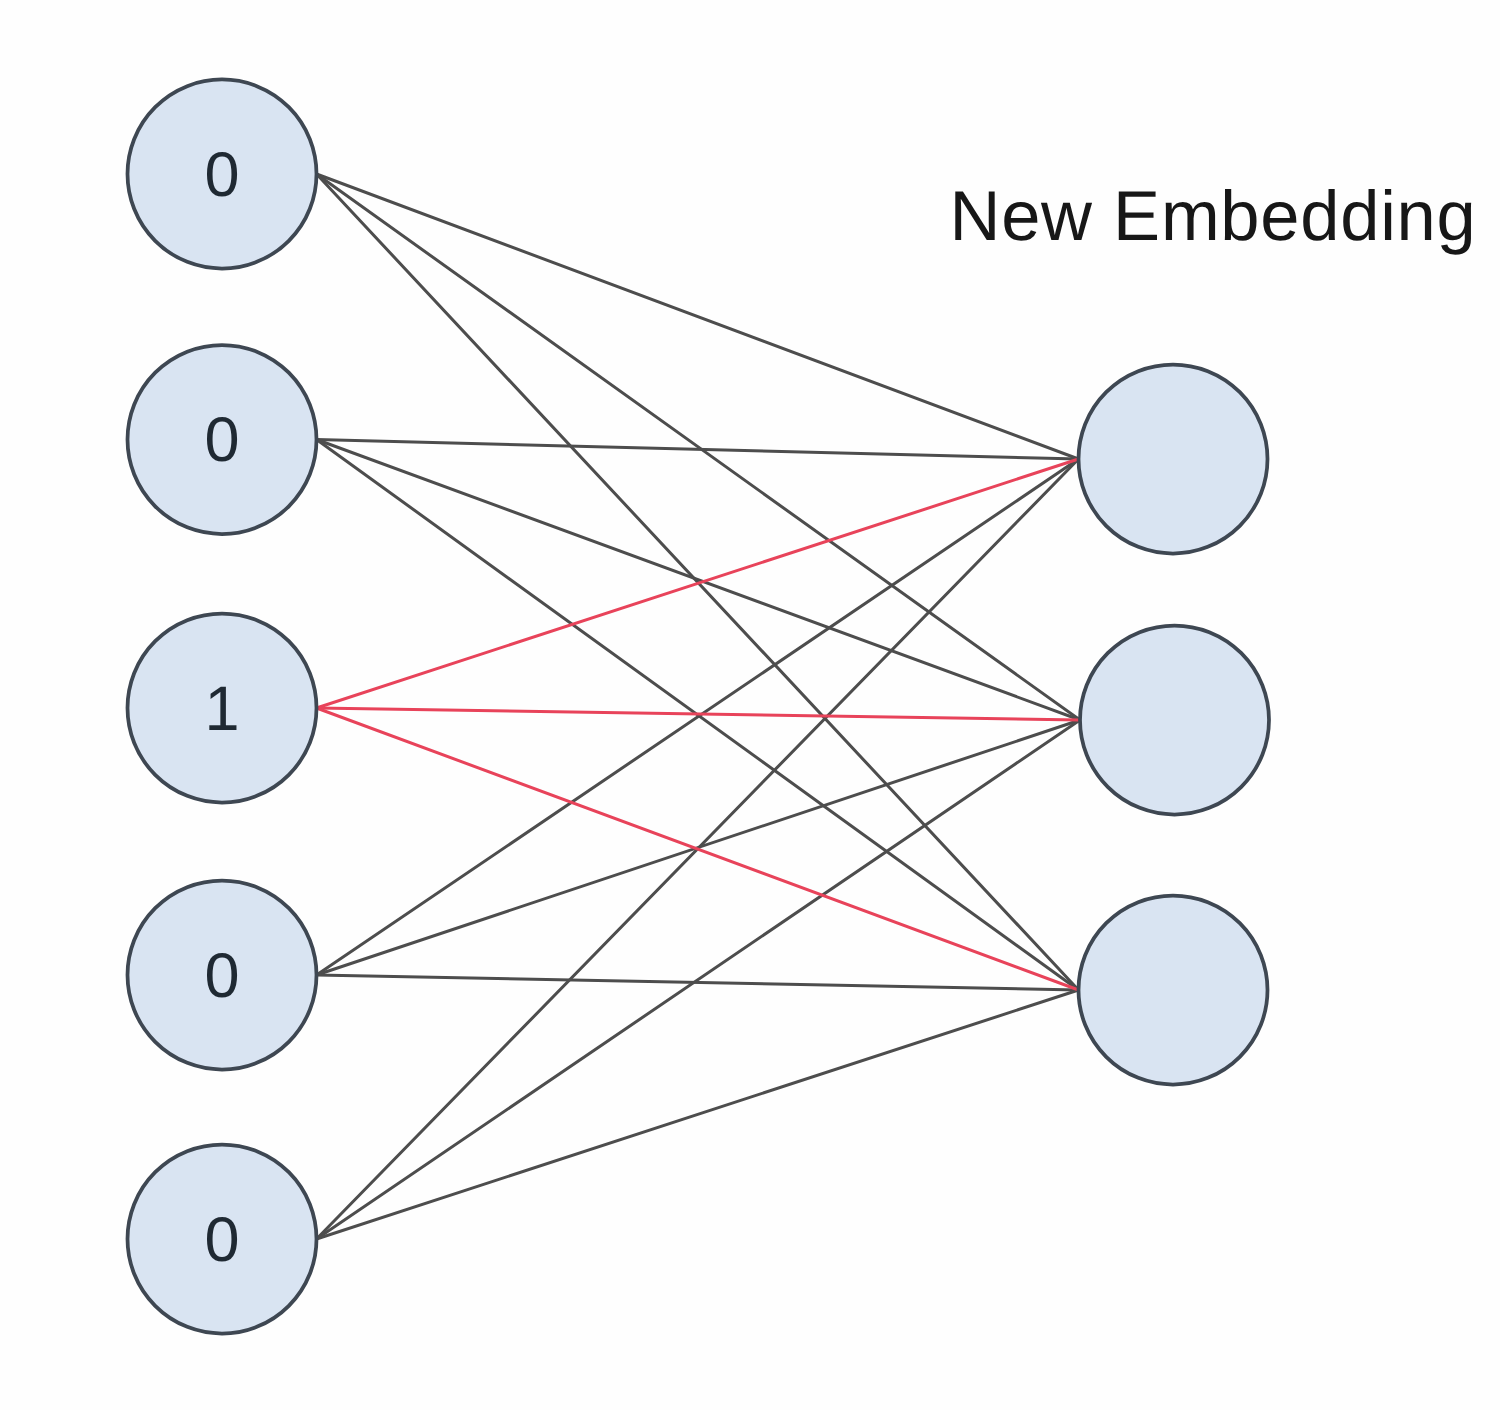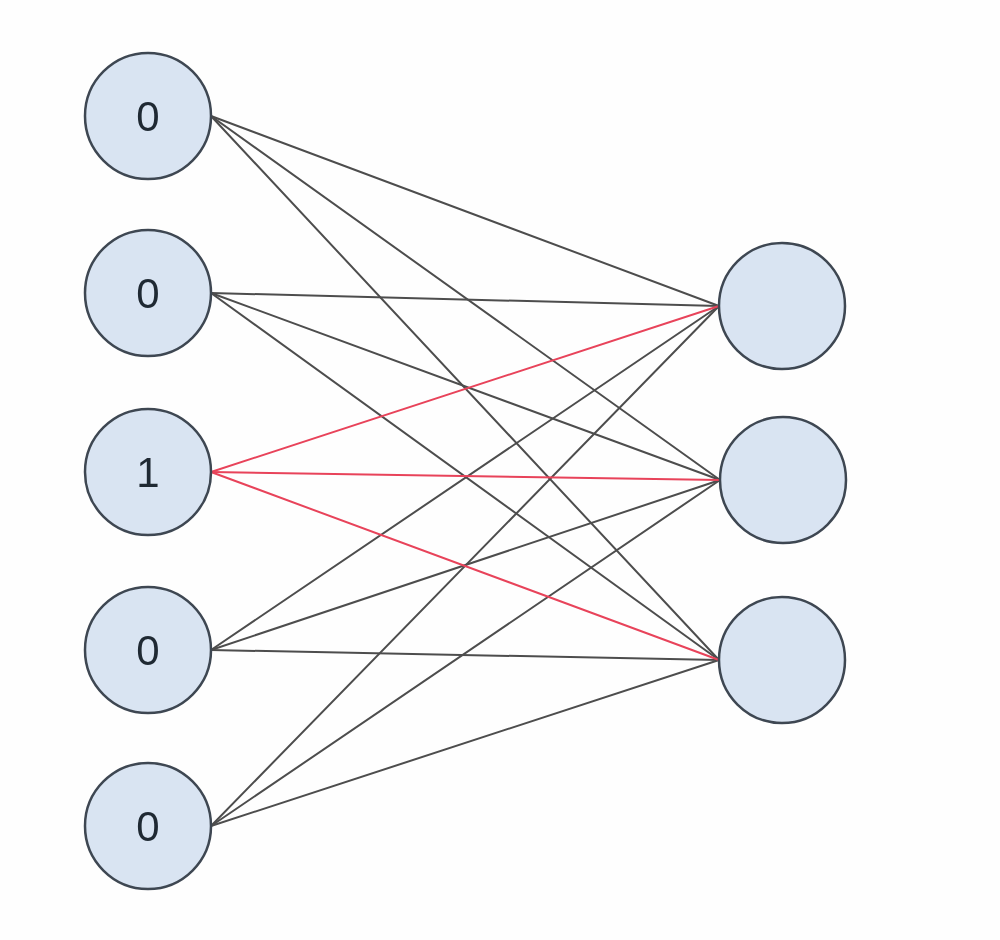--- a/index.html
+++ b/index.html
@@ -65,13 +65,14 @@
       <circle cx="148" cy="472" r="63" fill="#d9e4f2" stroke="#3e4752" stroke-width="2.5"></circle>
       <text x="148" y="472" text-anchor="middle" dominant-baseline="central" fill="#1f2933" font-size="42">1</text>
       <circle cx="148" cy="650" r="63" fill="#d9e4f2" stroke="#3e4752" stroke-width="2.5"></circle>
       <text x="148" y="650" text-anchor="middle" dominant-baseline="central" fill="#1f2933" font-size="42">0</text>
       <circle cx="148" cy="826" r="63" fill="#d9e4f2" stroke="#3e4752" stroke-width="2.5"></circle>
       <text x="148" y="826" text-anchor="middle" dominant-baseline="central" fill="#1f2933" font-size="42">0</text>
       <circle cx="782" cy="306" r="63" fill="#d9e4f2" stroke="#3e4752" stroke-width="2.5"></circle>
       <circle cx="783" cy="480" r="63" fill="#d9e4f2" stroke="#3e4752" stroke-width="2.5"></circle>
       <circle cx="782" cy="660" r="63" fill="#d9e4f2" stroke="#3e4752" stroke-width="2.5"></circle>
     </svg>
+  <div class="title">New Embedding</div>
 </div>
 
 </body></html>

